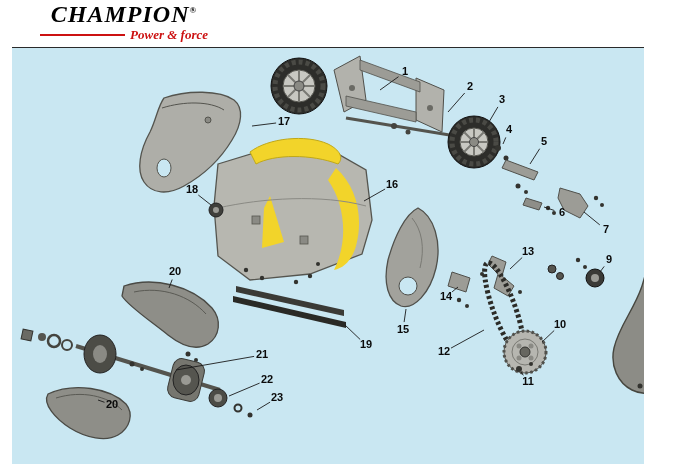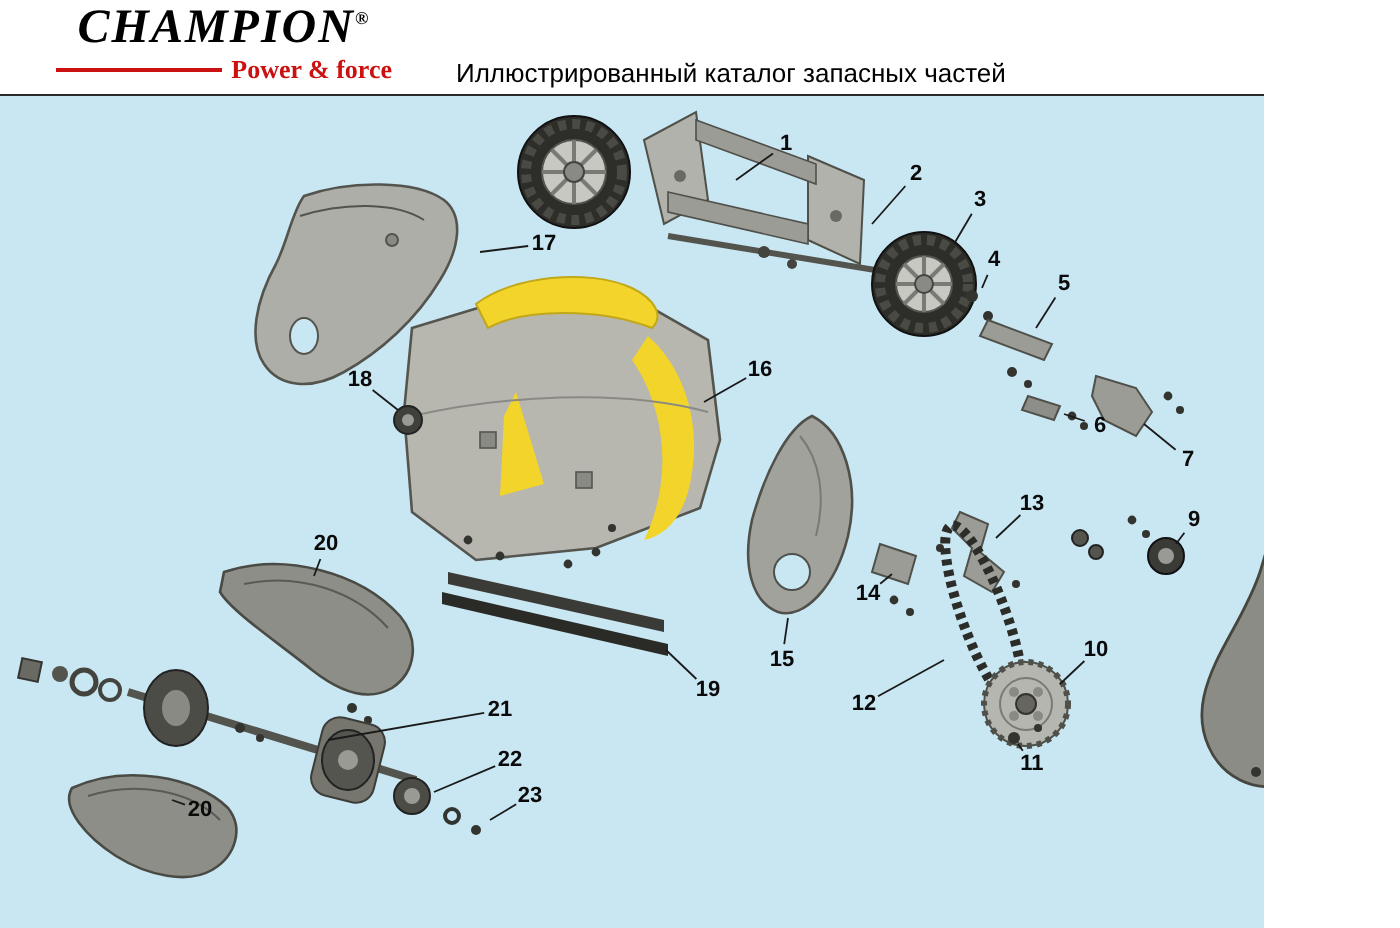--- a/index.html
+++ b/index.html
@@ -1,32 +1,32 @@
 <!DOCTYPE html>
 <html><head>
 <meta charset="utf-8">
 <style>
   html,body{margin:0;padding:0;}
   .page{
     position:relative;width:632px;height:464px;overflow:hidden;
-    background:#c2410c;font-family:"Liberation Sans",sans-serif;color:#111;
+    background:#c2410c;font-family:"Liberation Sans",sans-serif;color:#111;margin-left:12px;
   }
   header{
     position:absolute;top:0;left:0;right:0;height:47px;
     background:#fff;border-bottom:1.5px solid #2a2a2a;
   }
   .logo{position:absolute;left:28px;top:2px;width:168px;text-align:center;}
   .logo-main{
     font-family:"Liberation Serif",serif;font-weight:bold;font-style:italic;
     font-size:24px;letter-spacing:1px;line-height:1.0;color:#000;white-space:nowrap;
   }
   .logo-main .reg{font-size:9px;vertical-align:super;font-style:normal;}
   .logo-tagline{
     display:flex;align-items:center;margin-top:1px;
-    font-family:"Liberation Serif",serif;font-weight:bold;
+    font-family:"Liberation Serif",serif;font-weight:bold;font-style:italic;
     font-size:13px;color:#cc1111;white-space:nowrap;
   }
   .logo-tagline::before{content:"";flex:1;height:2px;background:#cc1111;margin-right:5px;}
   .title{position:absolute;top:29px;left:228px;font-size:13px;color:#000;}
   .model{position:absolute;top:29px;right:42px;font-size:13px;color:#000;}
   .diagram{position:absolute;top:48px;left:0;right:0;bottom:0;background:#c9e7f2;}
   svg{display:block;}
   .callout-text{font-family:"Liberation Sans",sans-serif;font-size:11px;font-weight:600;fill:#0a0a0a;}
 </style>
 </head>
@@ -36,21 +36,20 @@
 
   <header>
     <div class="logo">
       <div class="logo-main">
         <span>CHAMPION</span><span class="reg">®</span>
       </div>
       <div class="logo-tagline">
         <span>Power &amp; force</span>
       </div>
     </div>
-    <div class="title">Иллюстрированный каталог запасных частей</div>
   </header>
 
   <div class="diagram">
     <svg width="700" height="416" viewBox="0 0 700 416" xmlns="http://www.w3.org/2000/svg">
 
       <g>
         <path d="M152,50 C175,42 208,42 222,52 C232,60 230,76 220,92 C208,112 190,128 172,138 C156,147 140,146 132,134 C124,122 128,102 138,84 C144,72 146,58 152,50 Z" fill="#aeaea8" stroke="#54544e" stroke-width="1.3"></path>
         <path d="M150,60 C172,53 198,53 212,62" fill="none" stroke="#54544e" stroke-width="1"></path>
         <ellipse cx="152" cy="120" rx="7" ry="9" fill="#c9e7f2" stroke="#54544e"></ellipse>
         <circle cx="196" cy="72" r="3" fill="#8a8a84" stroke="#54544e"></circle>

